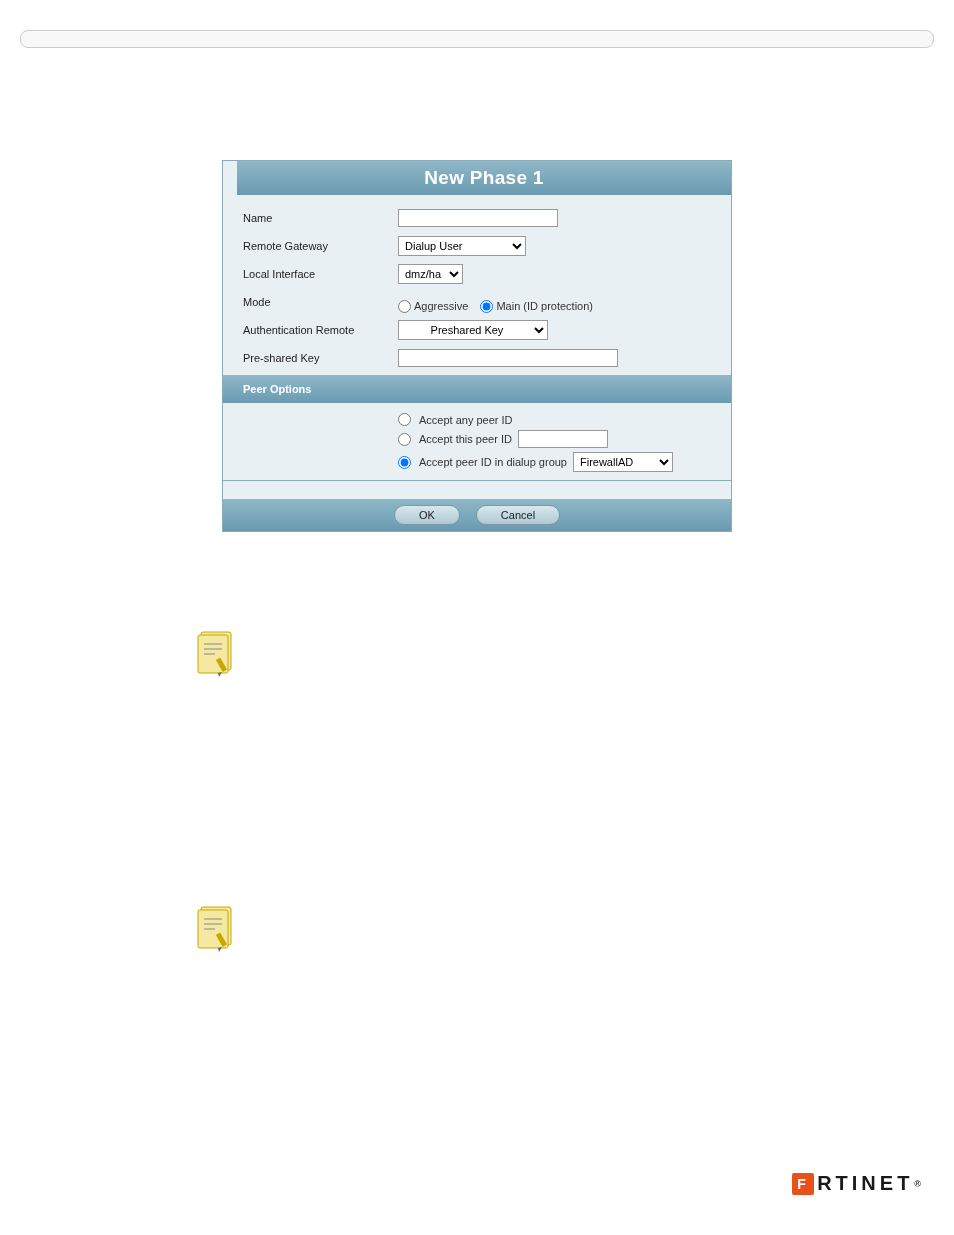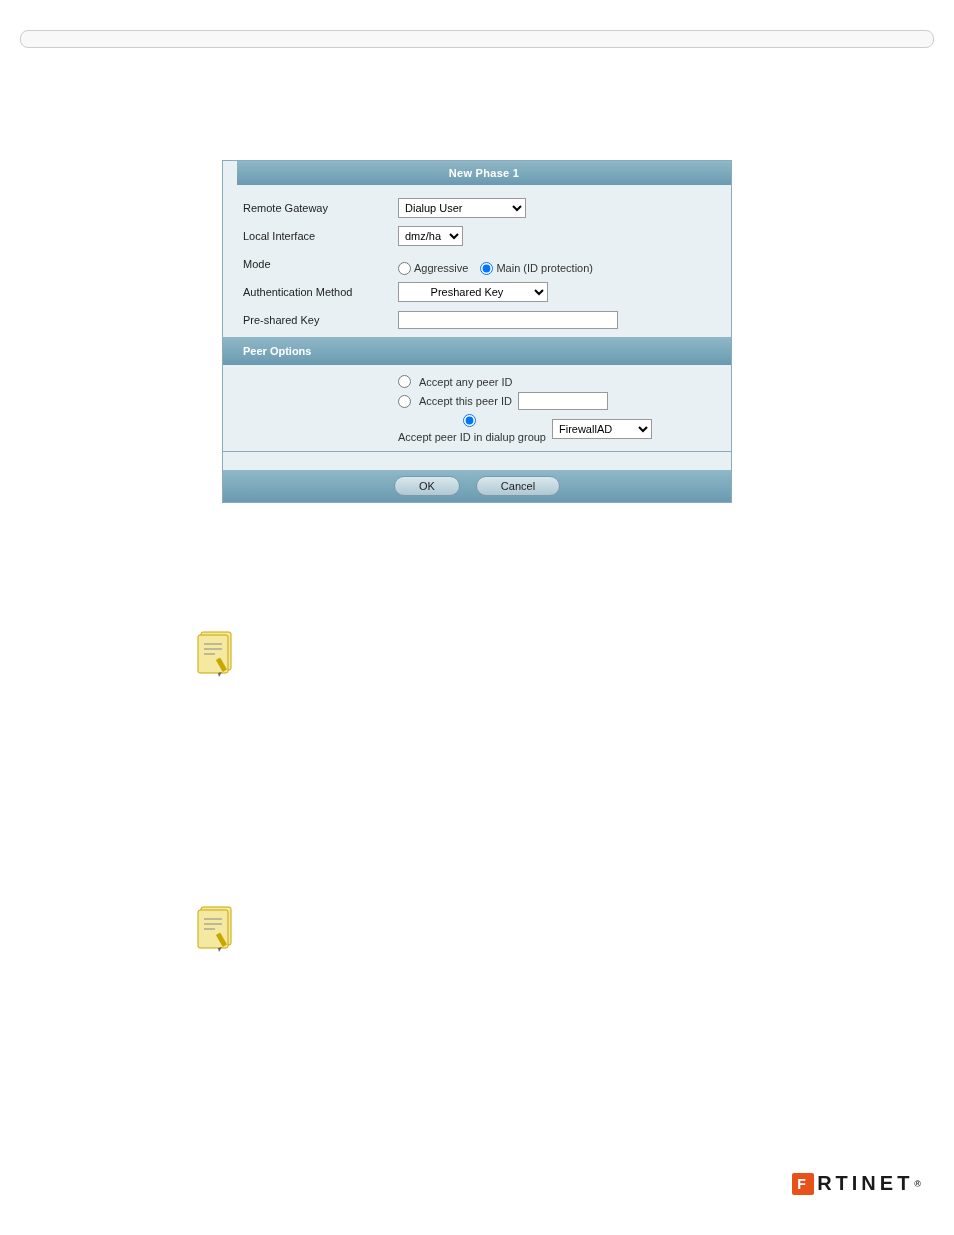--- a/index.html
+++ b/index.html
@@ -40,21 +40,21 @@
       margin: 80px auto 0 auto;
       border: 1px solid #8aacb8;
       background: #e8f0f3;
     }
 
     .dialog-title {
       background: linear-gradient(to bottom, #8fb8c8, #6a9ab0);
       color: #fff;
       text-align: center;
       padding: 6px 10px;
-      font-size: 11px;
+      font-size: 19px;
       font-weight: bold;
       letter-spacing: 0.3px;
       margin-left: 14px;
     }
 
     .dialog-body {
       padding: 12px 20px;
       background: #e8f0f3;
     }
 
@@ -250,20 +250,26 @@
 <div class="top-border"></div>
 
 <div class="main-content">
 
   <div class="dialog">
 
     <div class="dialog-title">New Phase 1</div>
 
     <div class="dialog-body">
 
+      <div class="form-row">
+        <div class="form-label">Name</div>
+        <div class="form-control-area">
+          <input type="text" class="name-input" value="" style="">
+        </div>
+      </div>
 
       <div class="form-row">
         <div class="form-label">Remote Gateway</div>
         <div class="form-control-area">
           <select class="remote-gw-select">
             <option>Dialup User</option>
             <option>Static IP Address</option>
             <option>Dynamic DNS</option>
           </select>
         </div>
@@ -289,21 +295,21 @@
             <span>Aggressive</span>
           </label>
           <label class="mode-option">
             <input type="radio" name="mode" value="main" checked="" style="">
             <span>Main (ID protection)</span>
           </label>
         </div>
       </div>
 
       <div class="form-row">
-        <div class="form-label">Authentication Method</div>
+        <div class="form-label">Authentication Remote</div>
         <div class="form-control-area">
           <select class="auth-method-select">
             <option>Preshared Key</option>
             <option>RSA Signature</option>
             <option>DSS Signature</option>
           </select>
         </div>
       </div>
 
       <div class="form-row">
@@ -326,21 +332,21 @@
 
         <div class="radio-row">
           <label style="display:flex;align-items:center;gap:4px;font-size:11px;">
             <input type="radio" name="peerid" value="this" style="">
             <span>Accept this peer ID</span>
           </label>
           <input type="text" class="peer-id-input" style="margin-left: 6px;" value="">
         </div>
 
         <div class="radio-row">
-          <label style="display:flex;align-items:center;gap:4px;font-size:11px;flex-direction:column;">
+          <label style="display:flex;align-items:flex-start;gap:4px;font-size:11px;">
             <input type="radio" name="peerid" value="group" checked="" style="">
             <span>Accept peer ID in dialup group</span>
           </label>
           <select class="dialup-group-select" style="margin-left:6px;">
             <option>FirewallAD</option>
             <option>Group1</option>
             <option>Group2</option>
           </select>
         </div>
 

